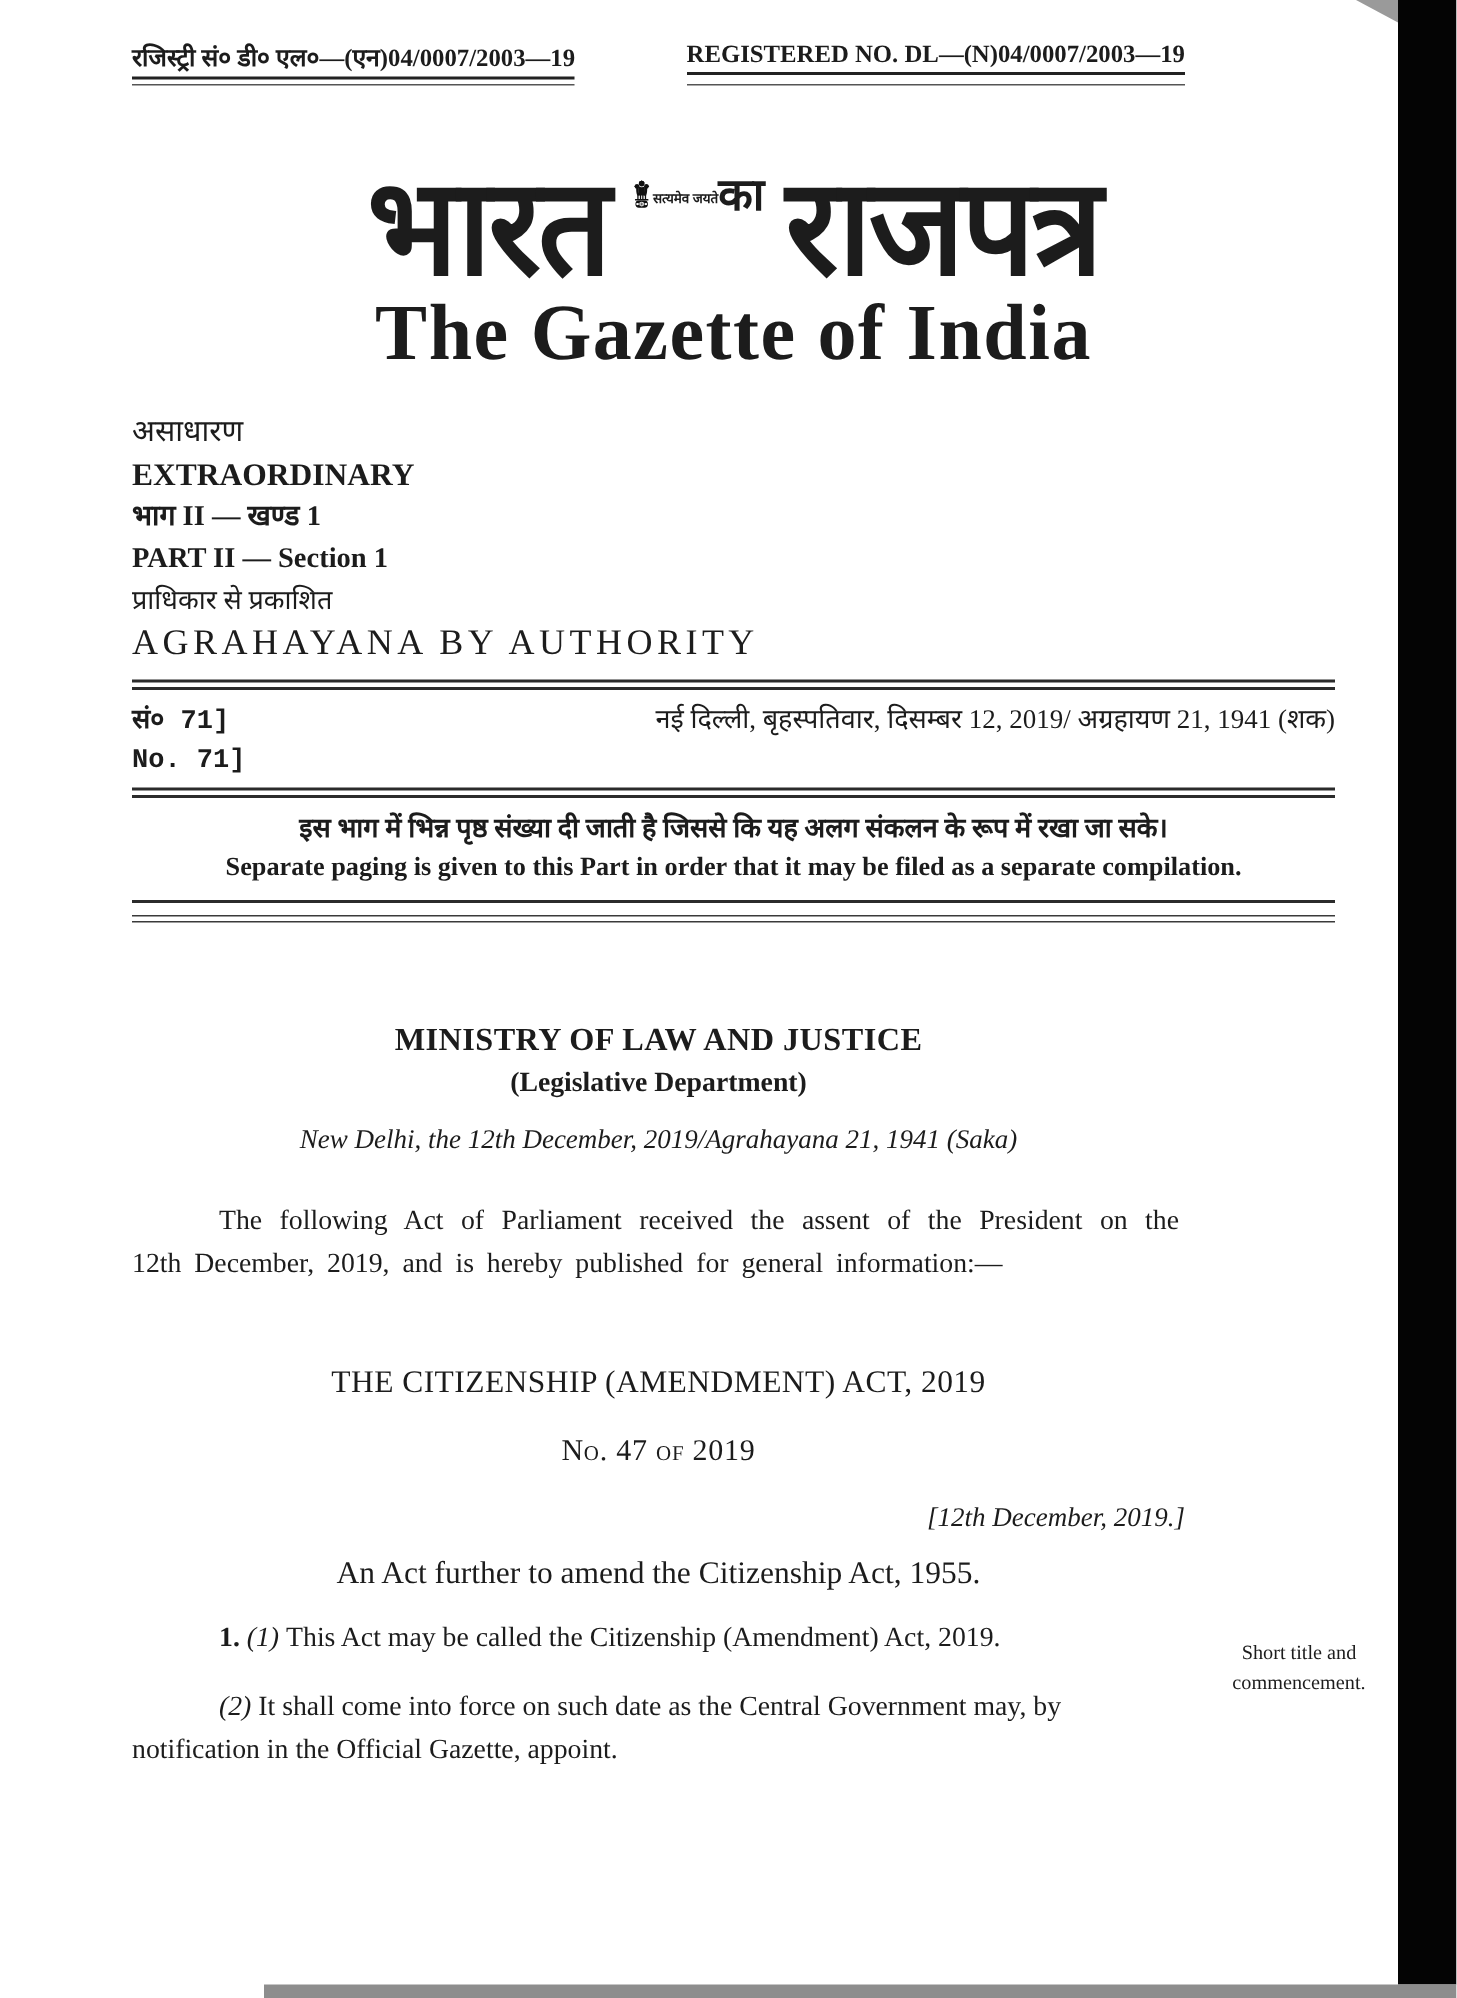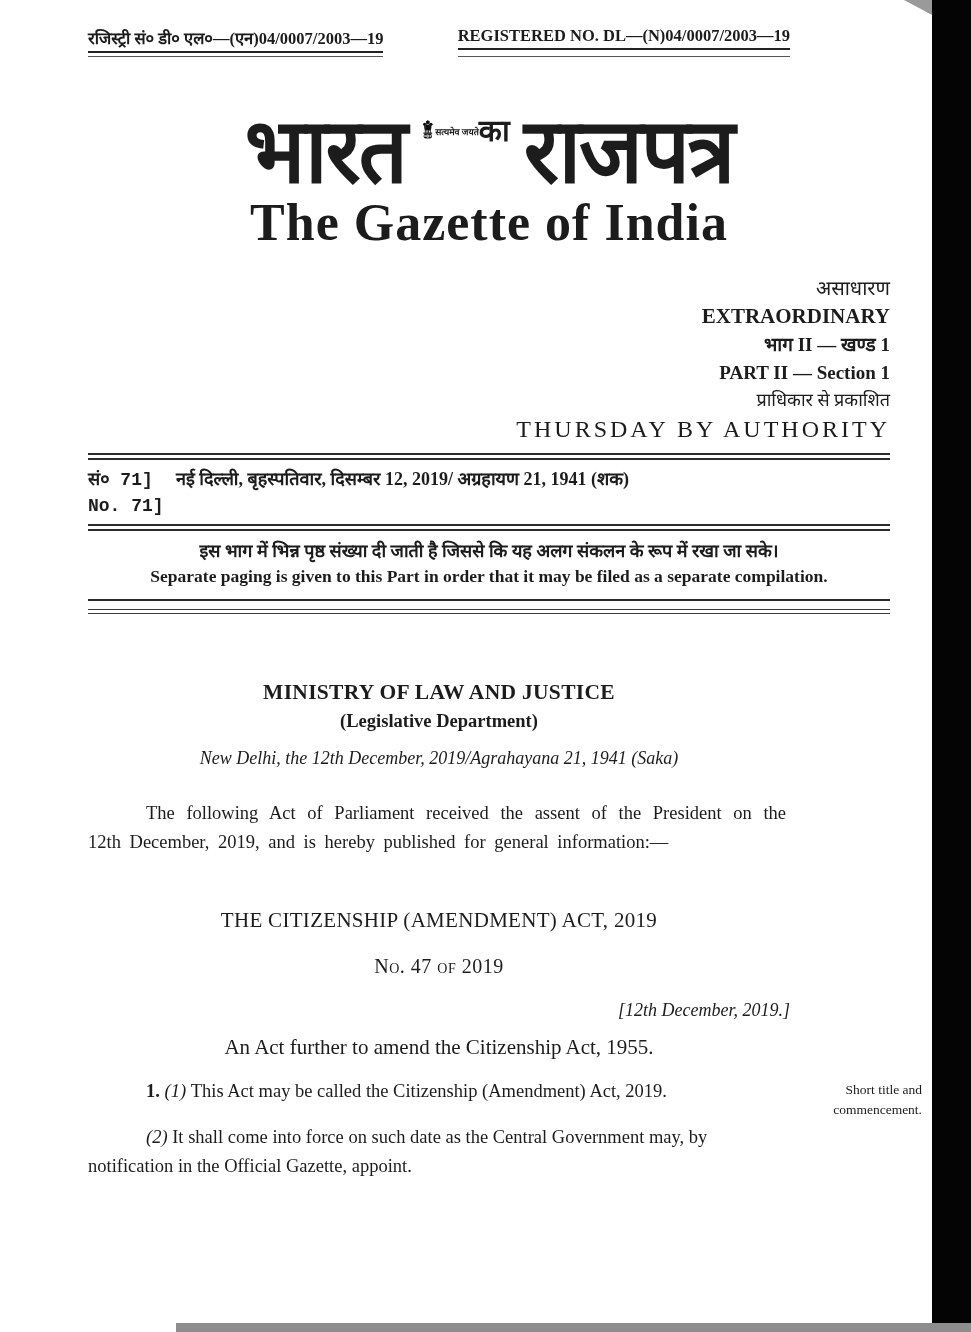--- a/index.html
+++ b/index.html
@@ -19,38 +19,38 @@
   .masthead { margin-top:14px; text-align:center; }
   .mast-row { display:flex; justify-content:center; align-items:flex-end; gap:14px; }
   .mast-word { font-size:86px; font-weight:900; line-height:0.85; letter-spacing:-2px; transform:scaleY(1.05); }
   .emblem-col { display:flex; flex-direction:row; align-items:center; width:90px; }
   .emblem-col svg { display:block; }
   .motto { font-size:9px; font-weight:bold; margin-top:2px; white-space:nowrap; }
   .ka { font-size:30px; font-weight:900; line-height:1.1; }
   .gazette-en { font-size:52px; font-weight:bold; letter-spacing:1px; margin-top:4px; transform:scaleY(1.02); }
 
   
-  .center-block { text-align:right; margin-top:22px; }
+  .center-block { text-align:left; margin-top:22px; }
   .l-hi-sm   { font-size:20px; line-height:28px; }
   .l-en-bold { font-size:21px; line-height:29px; font-weight:bold; }
   .l-part-hi { font-size:19px; line-height:28px; font-weight:bold; }
   .l-part-en { font-size:19px; line-height:28px; font-weight:bold; }
   .l-auth-hi { font-size:18px; line-height:26px; }
   .l-auth-en { font-size:24px; line-height:32px; letter-spacing:3px; }
 
   
   .rule-dbl { border-top:2px solid #2b2b2b; border-bottom:2px solid #2b2b2b; height:7px; }
   .rule-dbl-thin { border-top:1.5px solid #3a3a3a; border-bottom:1.5px solid #3a3a3a; height:5px; }
   .rule-single { border-top:2px solid #2b2b2b; height:0; }
 
   
   .issue-wrap { padding:6px 0 5px 0; }
   .issue-row { display:flex; align-items:baseline; font-size:18px; line-height:26px; }
   .issue-no { width:88px; font-weight:bold; flex:none;font-family:Liberation Mono, monospace; }
-  .issue-date-hi { flex:1; text-align:left; font-weight:bold; }
+  .issue-date-hi { flex:1; text-align:right; font-weight:normal; }
   .issue-date-en { flex:1; text-align:left; font-weight:bold; letter-spacing:0.2px; }
 
   
   .notice { text-align:center; padding:7px 0 10px 0; }
   .notice-hi { font-size:18px; line-height:26px; font-weight:bold; }
   .notice-en { font-size:17.5px; line-height:25px; font-weight:bold; }
   .gap8 { height:8px; }
 
   
   .ministry { text-align:center; margin-top:66px; padding-right:100px; }
@@ -65,22 +65,22 @@
   .act-title { text-align:center; margin-top:52px; padding-right:100px; font-size:21px; letter-spacing:0.3px; }
   .act-no    { text-align:center; margin-top:22px; padding-right:100px; font-size:20px; font-variant:small-caps; letter-spacing:0.5px; }
   .act-date  { text-align:right; margin-top:22px; padding-right:100px; font-size:18px; font-style:italic; }
   .long-title{ text-align:center; margin-top:14px; padding-right:100px; font-size:21px; }
 
   .enacting { margin-top:20px; padding-right:100px; font-size:18.5px; line-height:1.55; text-indent:62px; }
   .sc { font-variant:small-caps; }
   .sec { position:relative; margin-top:17px; padding-right:100px; font-size:18.5px; line-height:1.55; text-indent:58px; }
   .sec-num { font-weight:bold; }
   .sec-sub { font-style:italic; }
-  .margin-note { position:absolute; right:-32px; top:3px; width:112px;
-                 font-size:13.5px; line-height:1.45; text-indent:0; text-align:right; }
+  .margin-note { position:absolute; right:-32px; top:14px; width:112px;
+                 font-size:13.5px; line-height:1.45; text-indent:0; text-align:center; }
 
   
   .edge-black { position:absolute; top:0; right:0; width:39px; height:1323px; background:#040404; }
   .corner-wedge { position:absolute; top:0; right:39px; width:0; height:0;
                   border-top:15px solid #9a9a9a; border-left:28px solid transparent; }
   .hbar { position:absolute; left:176px; right:0; bottom:0; height:9px; background:#8d8d8d; }
 </style>
 </head>
 <body>
 
@@ -133,21 +133,21 @@
       </div>
       <div class="gazette-en">The Gazette of India</div>
     </div>
 
     <div class="center-block">
       <div class="l-hi-sm">असाधारण</div>
       <div class="l-en-bold">EXTRAORDINARY</div>
       <div class="l-part-hi">भाग II — खण्ड 1</div>
       <div class="l-part-en">PART II — Section 1</div>
       <div class="l-auth-hi">प्राधिकार से प्रकाशित</div>
-      <div class="l-auth-en">THURSDAY BY AUTHORITY</div>
+      <div class="l-auth-en">AGRAHAYANA BY AUTHORITY</div>
     </div>
 
     <div class="rule-dbl" style="margin-top:8px;"></div>
 
     <div class="issue-wrap">
       <div class="issue-row">
         <span class="issue-no">सं०  71]</span>
         <span class="issue-date-hi">नई दिल्ली, बृहस्पतिवार, दिसम्बर 12, 2019/ अग्रहायण 21, 1941 (शक)</span>
       </div>
       <div class="issue-row">

